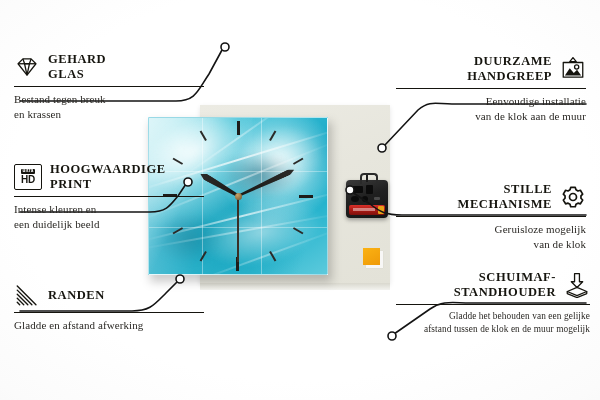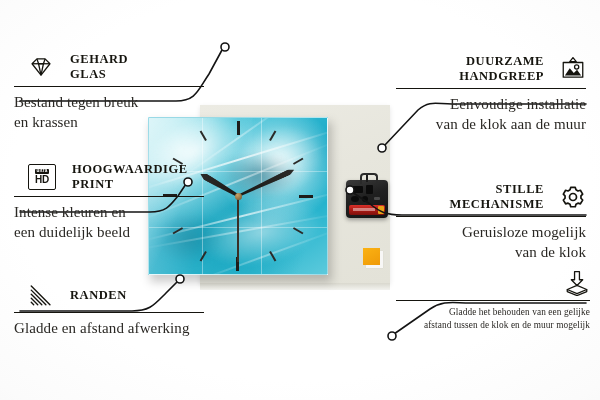--- a/index.html
+++ b/index.html
@@ -106,30 +106,30 @@
   .battery .bstripe{position:absolute;left:4px;top:3px;width:22px;height:3px;background:rgba(255,255,255,.45);}
   .foam{
     position:absolute;left:223px;top:148px;width:17px;height:17px;
     background:linear-gradient(150deg,#fbb213,#ef9a08);
     box-shadow:3px 3px 0 rgba(255,255,255,.85), 3px 3px 1px rgba(0,0,0,.10);
   }
   
   #lines{position:absolute;left:0;top:0;width:600px;height:400px;pointer-events:none;}
   
   .feat{position:absolute;width:190px;}
-  .feat .head{display:flex;align-items:center;gap:16px;margin-left:14px;}
+  .feat .head{display:flex;align-items:center;gap:8px;}
   .feat .title{
     font-family:"Liberation Serif", serif;
     font-weight:700;font-size:12.5px;letter-spacing:.55px;color:#16150f;
     line-height:1.18;text-transform:uppercase;
   }
   .feat .rule{height:1.4px;background:#15140e;margin-top:4px;}
   .feat .desc{
     font-family:"Liberation Serif", serif;
-    font-size:15px;color:#2a2824;line-height:1.36;margin-top:5px;letter-spacing:.1px;
+    font-size:11px;color:#2a2824;line-height:1.36;margin-top:5px;letter-spacing:.1px;
   }
   .feat.left .head{justify-content:flex-start;}
   .feat.left .title,.feat.left .desc{text-align:left;}
   .feat.right .head{justify-content:flex-end;}
   .feat.right .title,.feat.right .desc{text-align:right;}
   .ico{width:26px;height:26px;flex:0 0 26px;display:block;}
   .hdbox{
     width:26px;height:24px;border:1.6px solid #15140e;border-radius:2px;
     display:flex;flex-direction:column;align-items:center;justify-content:center;
     font-family:"Liberation Sans", sans-serif;color:#15140e;flex:0 0 26px;
@@ -354,20 +354,24 @@
     </div>
     <div class="rule"></div>
     <div class="desc">
       <div>Geruisloze mogelijk</div>
       <div>van de klok</div>
     </div>
   </div>
 
   <div class="feat right" id="f-houder">
     <div class="head">
+      <div class="title">
+        <div>SCHUIMAF-</div>
+        <div>STANDHOUDER</div>
+      </div>
       <svg class="ico" viewBox="0 0 32 32">
         <g fill="none" stroke="#15140e" stroke-width="1.6" stroke-linejoin="round">
           <path d="M13,2 h6 v10 h4 l-7,7 -7,-7 h4 z"></path>
           <path d="M16,19 L28,24 L16,29 L4,24 Z"></path>
           <path d="M4,24 v2.5 L16,31.5 L28,26.5 V24"></path>
         </g>
       </svg>
     </div>
     <div class="rule"></div>
     <div class="desc">

